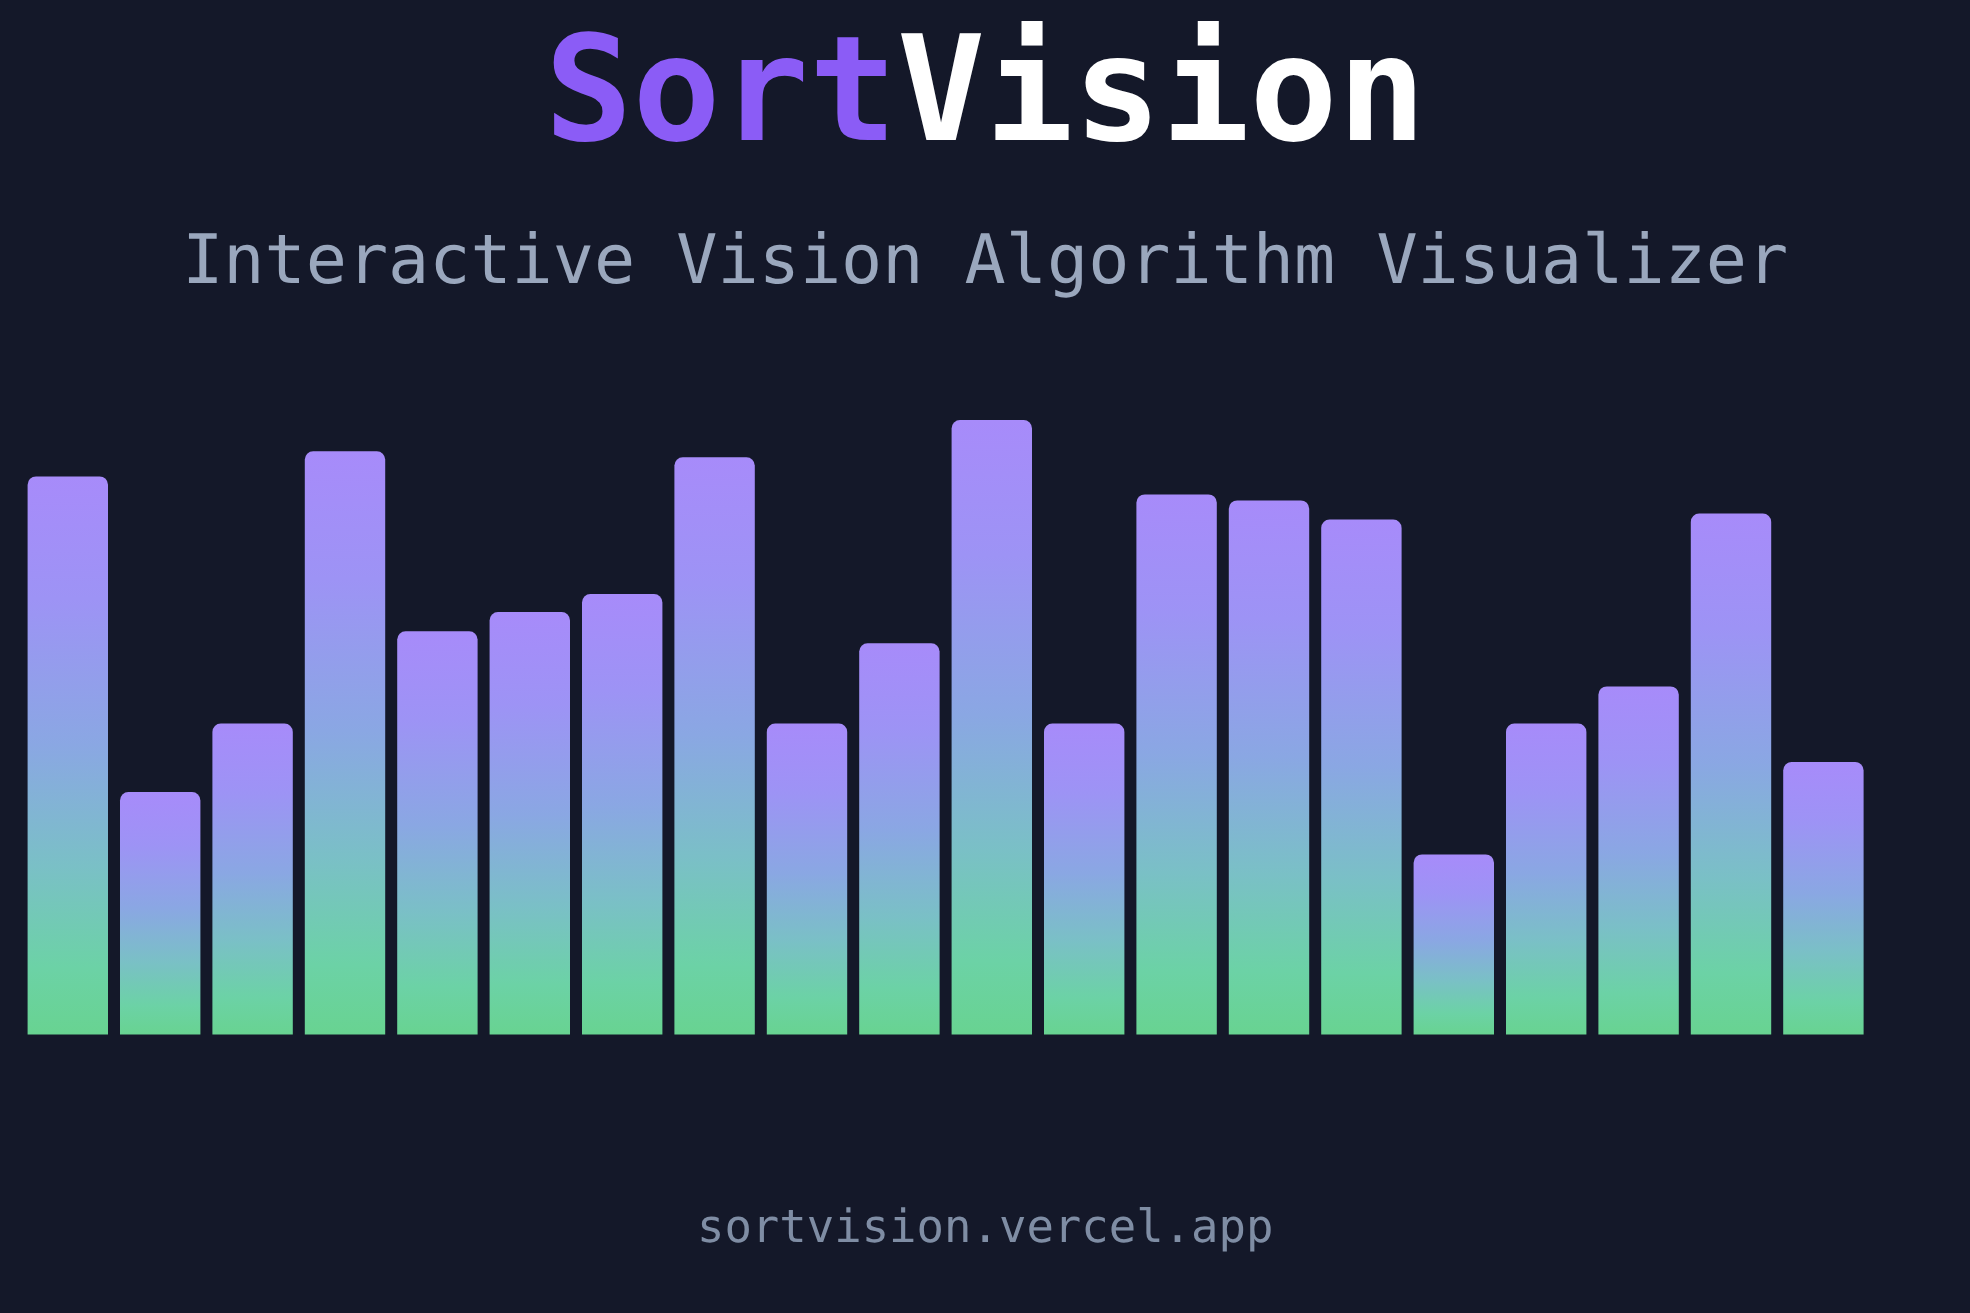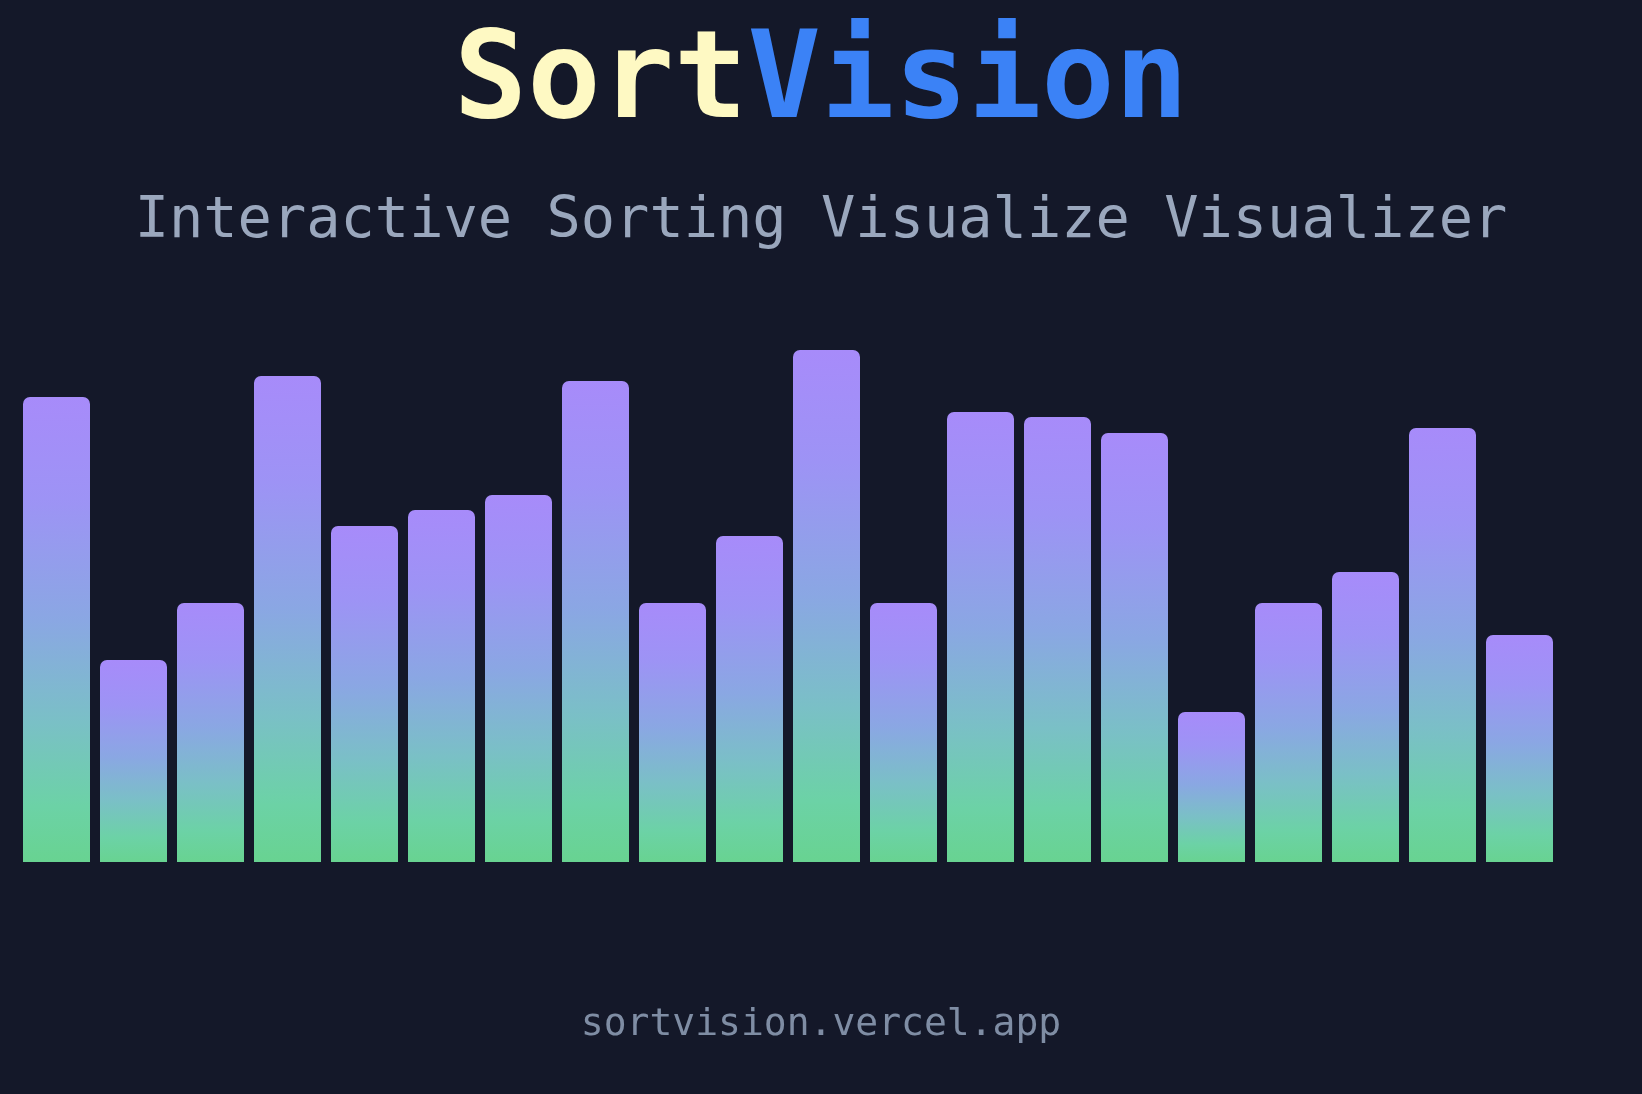--- a/index.html
+++ b/index.html
@@ -30,22 +30,22 @@
     width: 100%;
     text-align: center;
     line-height: 1;
   }
   .title {
     font-size: 122px;
     font-weight: bold;
     letter-spacing: 0px;
     white-space: nowrap;
   }
-  .title .seg-a { color: #fef9c3; }
-  .title .seg-b { color: #3b82f6; }
+  .title .seg-a { color: #8b5cf6; }
+  .title .seg-b { color: #ffffff; }
 
   
   .subtitle {
     position: absolute;
     top: 186px;
     left: 0;
     width: 100%;
     text-align: center;
     font-size: 57px;
     font-weight: normal;
@@ -94,21 +94,21 @@
 </style>
 </head>
 <body>
 
 <div class="poster">
 
   <div class="title-wrap">
     <div class="title"><span class="seg-a">Sort</span><span class="seg-b">Vision</span></div>
   </div>
 
-  <div class="subtitle">Interactive Sorting Visualize Visualizer</div>
+  <div class="subtitle">Interactive Vision Algorithm Visualizer</div>
 
   <div class="chart" id="chart">
       <div class="bar" style="left: 0px; width: 67px; height: 465px; border-radius: 7px 7px 0px 0px;"></div>
       <div class="bar" style="left: 77px; width: 67px; height: 202px; border-radius: 7px 7px 0px 0px;"></div>
       <div class="bar" style="left: 154px; width: 67px; height: 259px; border-radius: 7px 7px 0px 0px;"></div>
       <div class="bar" style="left: 231px; width: 67px; height: 486px; border-radius: 7px 7px 0px 0px;"></div>
       <div class="bar" style="left: 308px; width: 67px; height: 336px; border-radius: 7px 7px 0px 0px;"></div>
       <div class="bar" style="left: 385px; width: 67px; height: 352px; border-radius: 7px 7px 0px 0px;"></div>
       <div class="bar" style="left: 462px; width: 67px; height: 367px; border-radius: 7px 7px 0px 0px;"></div>
       <div class="bar" style="left: 539px; width: 67px; height: 481px; border-radius: 7px 7px 0px 0px;"></div>

